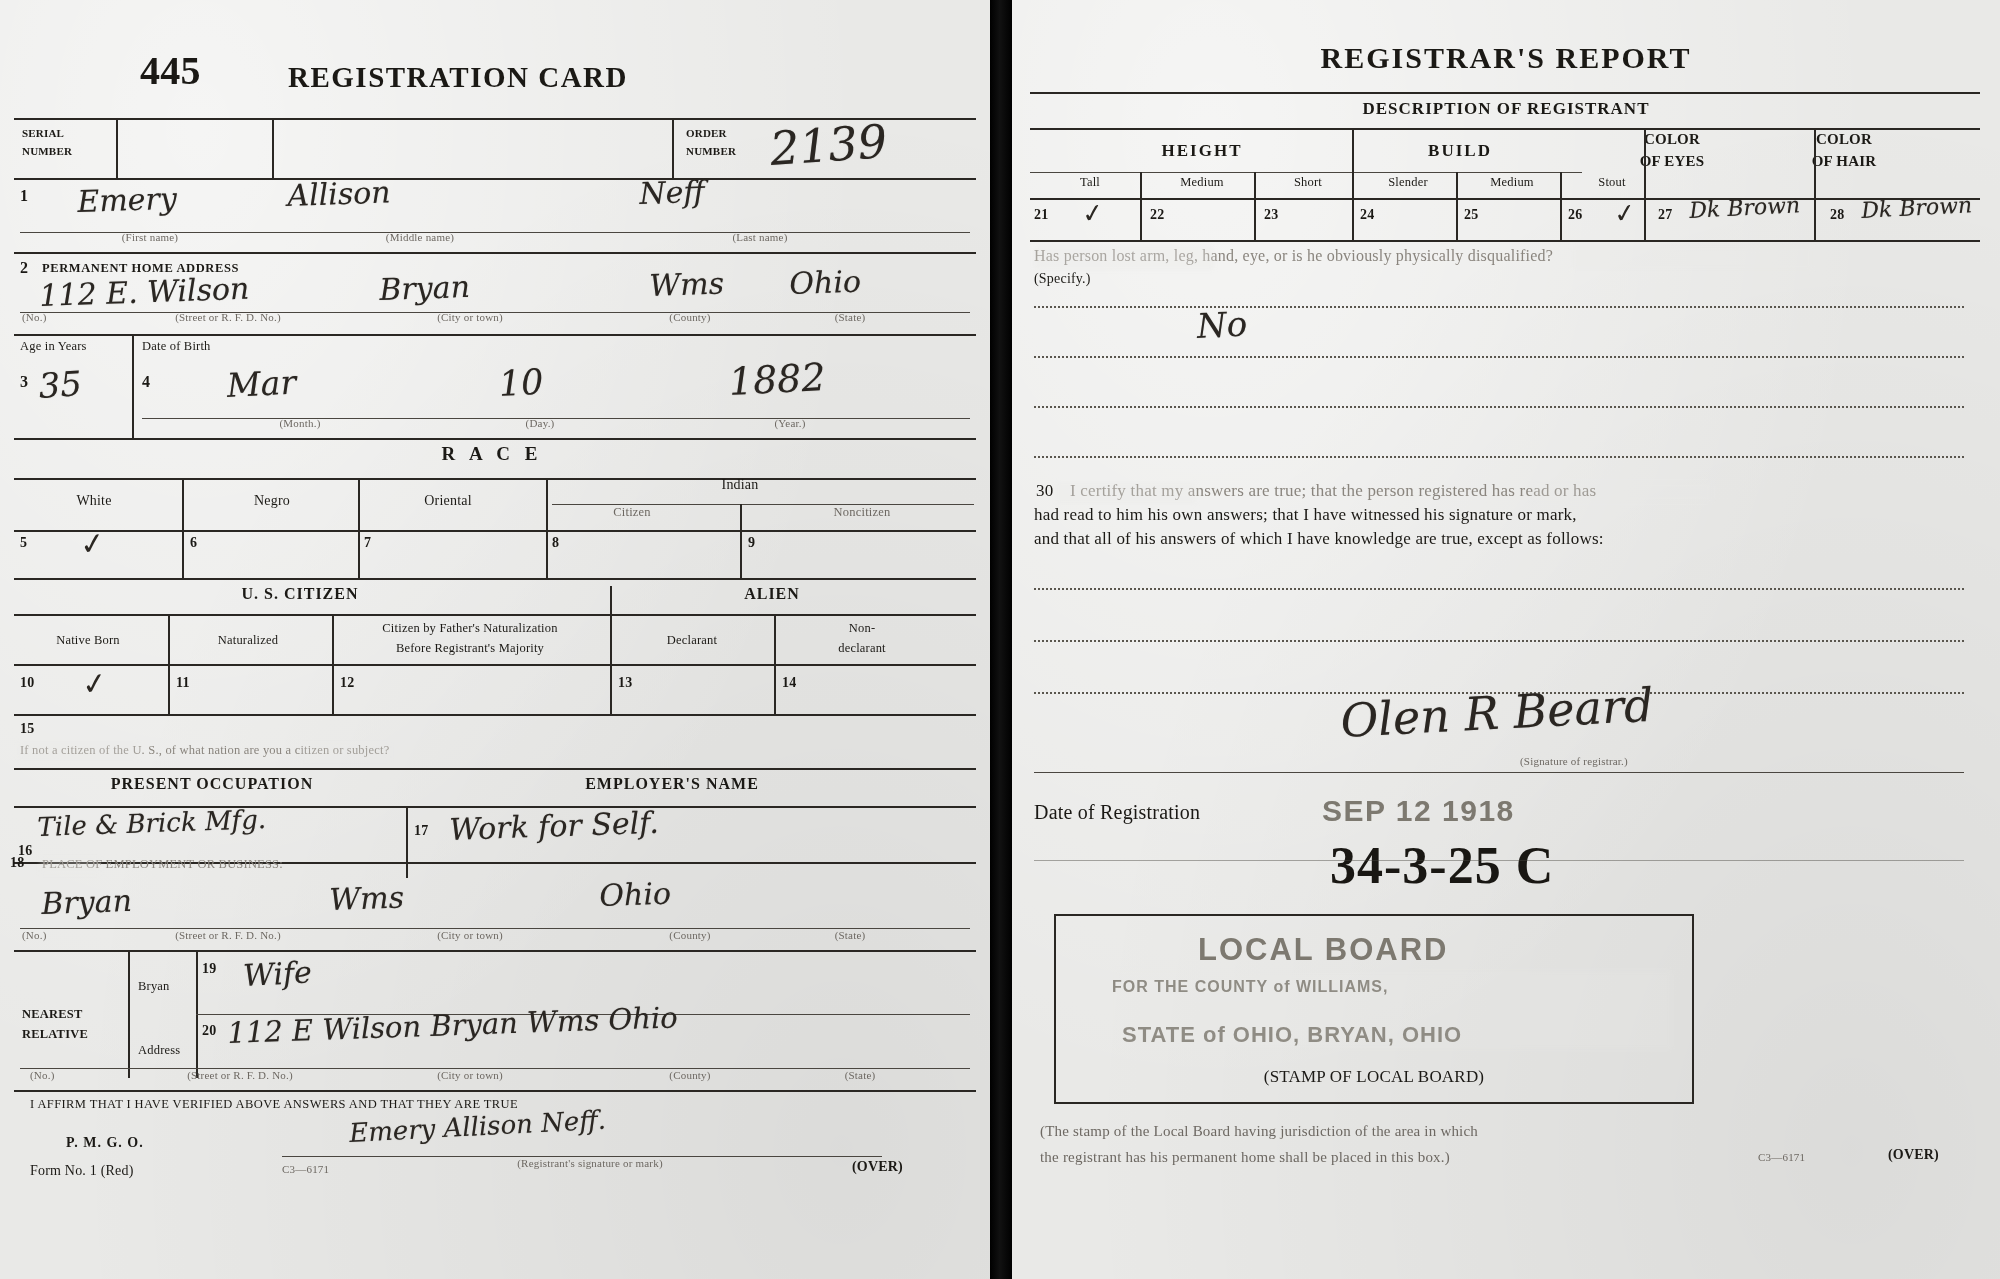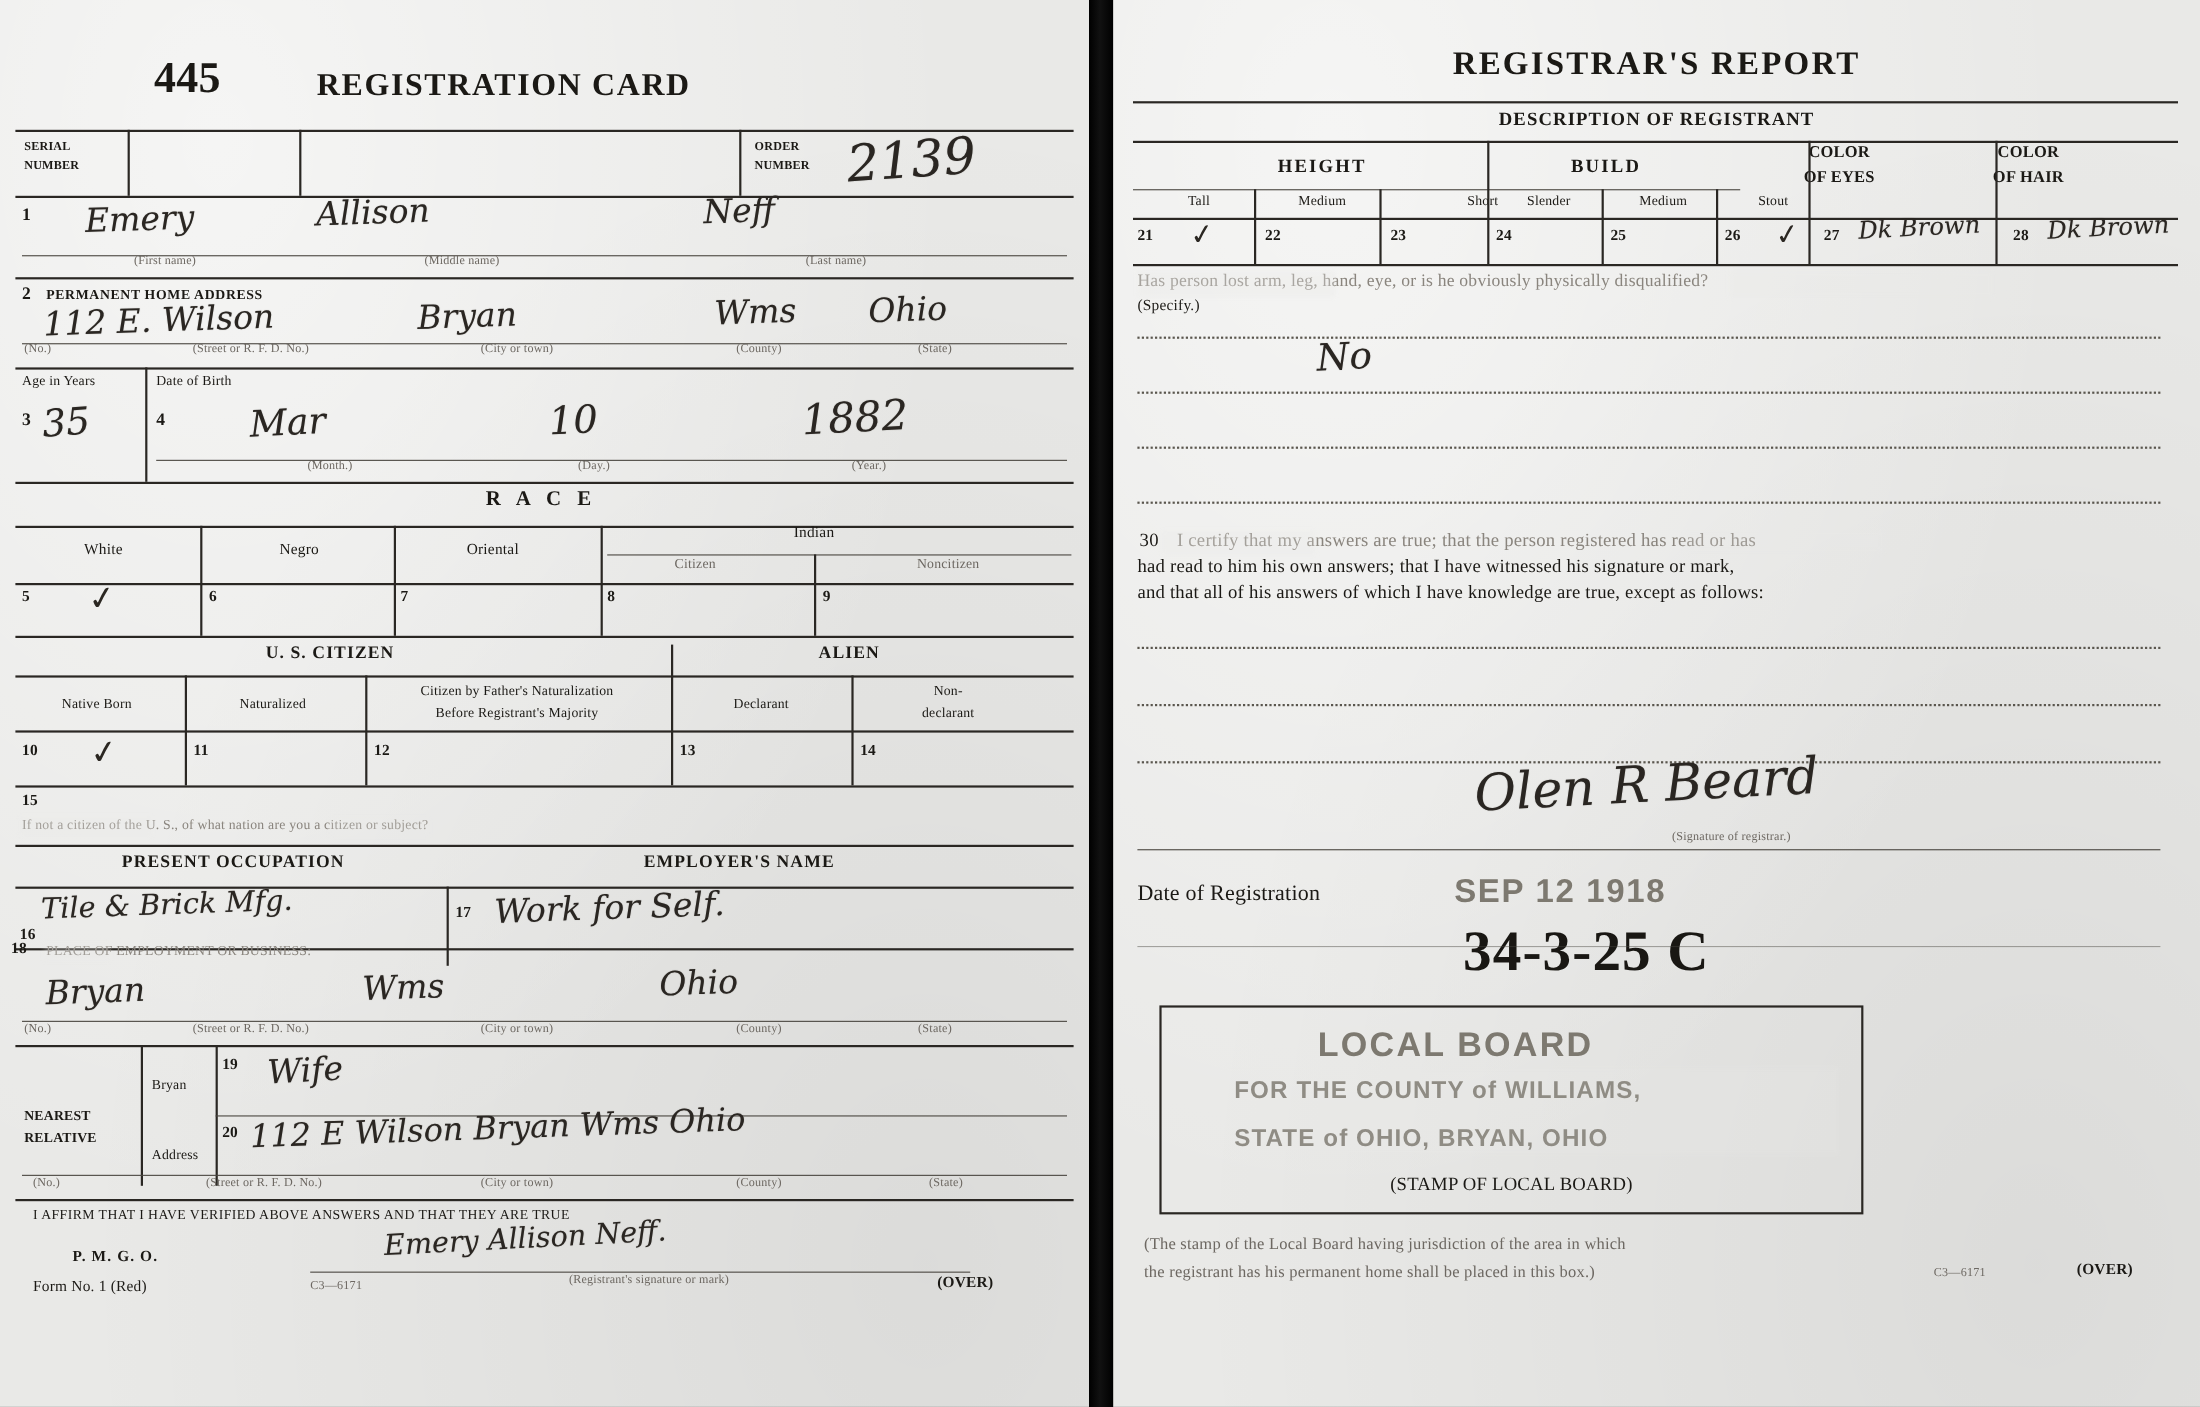--- a/index.html
+++ b/index.html
@@ -283,21 +283,21 @@
     <div class="lbl b caps ctr" style="left:190px; top:142px; font-size:17px; letter-spacing:2px;">HEIGHT</div>
     <div class="lbl b caps ctr" style="left:448px; top:142px; font-size:17px; letter-spacing:2px;">BUILD</div>
     <div class="lbl b caps ctr" style="left:660px; top:132px; font-size:15px;">COLOR</div>
     <div class="lbl b caps ctr" style="left:660px; top:154px; font-size:15px;">OF EYES</div>
     <div class="lbl b caps ctr" style="left:832px; top:132px; font-size:15px;">COLOR</div>
     <div class="lbl b caps ctr" style="left:832px; top:154px; font-size:15px;">OF HAIR</div>
 
     <div class="hl thin" style="left:18px; top:172px; width:552px;"></div>
     <div class="lbl xsmall ctr" style="left:78px; top:176px;">Tall</div>
     <div class="lbl xsmall ctr" style="left:190px; top:176px;">Medium</div>
-    <div class="lbl xsmall ctr" style="left:296px; top:176px;margin-left:40px;">Short</div>
+    <div class="lbl xsmall ctr" style="left:296px; top:176px;">Short</div>
     <div class="lbl xsmall ctr" style="left:396px; top:176px;">Slender</div>
     <div class="lbl xsmall ctr" style="left:500px; top:176px;">Medium</div>
     <div class="lbl xsmall ctr" style="left:600px; top:176px;">Stout</div>
 
     <div class="hl" style="left:18px; top:198px; width:950px;"></div>
     <div class="lbl small b" style="left:22px; top:208px;">21</div>
     <div class="check" style="left:70px; top:198px; font-size:26px;">✓</div>
     <div class="lbl small b" style="left:138px; top:208px;">22</div>
     <div class="lbl small b" style="left:252px; top:208px;">23</div>
     <div class="lbl small b" style="left:348px; top:208px;">24</div>
@@ -340,21 +340,21 @@
     <div class="lbl tiny faded" style="left:508px; top:756px;">(Signature of registrar.)</div>
     <div class="hl thin" style="left:22px; top:772px; width:930px;"></div>
 
     <div class="lbl med" style="left:22px; top:802px; font-size:20px;">Date of Registration</div>
     <div class="stamp" style="left:310px; top:794px; font-size:30px;">SEP 12 1918</div>
     <div class="numstamp" style="left:318px; top:836px; font-size:52px; letter-spacing:1px;">34-3-25 C</div>
     <div class="hl thin" style="left:22px; top:860px; width:930px; opacity:.45;"></div>
 
     <div class="boxborder" style="left:42px; top:914px; width:640px; height:190px;"></div>
     <div class="stamp" style="left:186px; top:932px; font-size:31px; letter-spacing:2px;">LOCAL BOARD</div>
-    <div class="stamp" style="left:110px; top:978px; font-size:22px; letter-spacing:1px;">FOR THE COUNTY of WILLIAMS,</div>
+    <div class="stamp" style="left:100px; top:978px; font-size:16px; letter-spacing:1px;">FOR THE COUNTY of WILLIAMS,</div>
     <div class="stamp" style="left:110px; top:1022px; font-size:22px; letter-spacing:1px;">STATE of OHIO, BRYAN, OHIO</div>
     <div class="lbl small ctr" style="left:362px; top:1068px; font-size:17px;">(STAMP OF LOCAL BOARD)</div>
 
     <div class="lbl small faded" style="left:28px; top:1124px; font-size:15px;">(The stamp of the Local Board having jurisdiction of the area in which</div>
     <div class="lbl small faded" style="left:28px; top:1150px; font-size:15px;">the registrant has his permanent home shall be placed in this box.)</div>
     <div class="lbl tiny faded" style="left:746px; top:1152px;">C3—6171</div>
     <div class="lbl small b" style="left:876px; top:1148px;">(OVER)</div>
 
     <div class="smudge" style="left:22px; top:246px; width:180px; height:24px; opacity:.6;"></div>
     <div class="smudge" style="left:560px; top:246px; width:240px; height:24px; opacity:.55;"></div>

